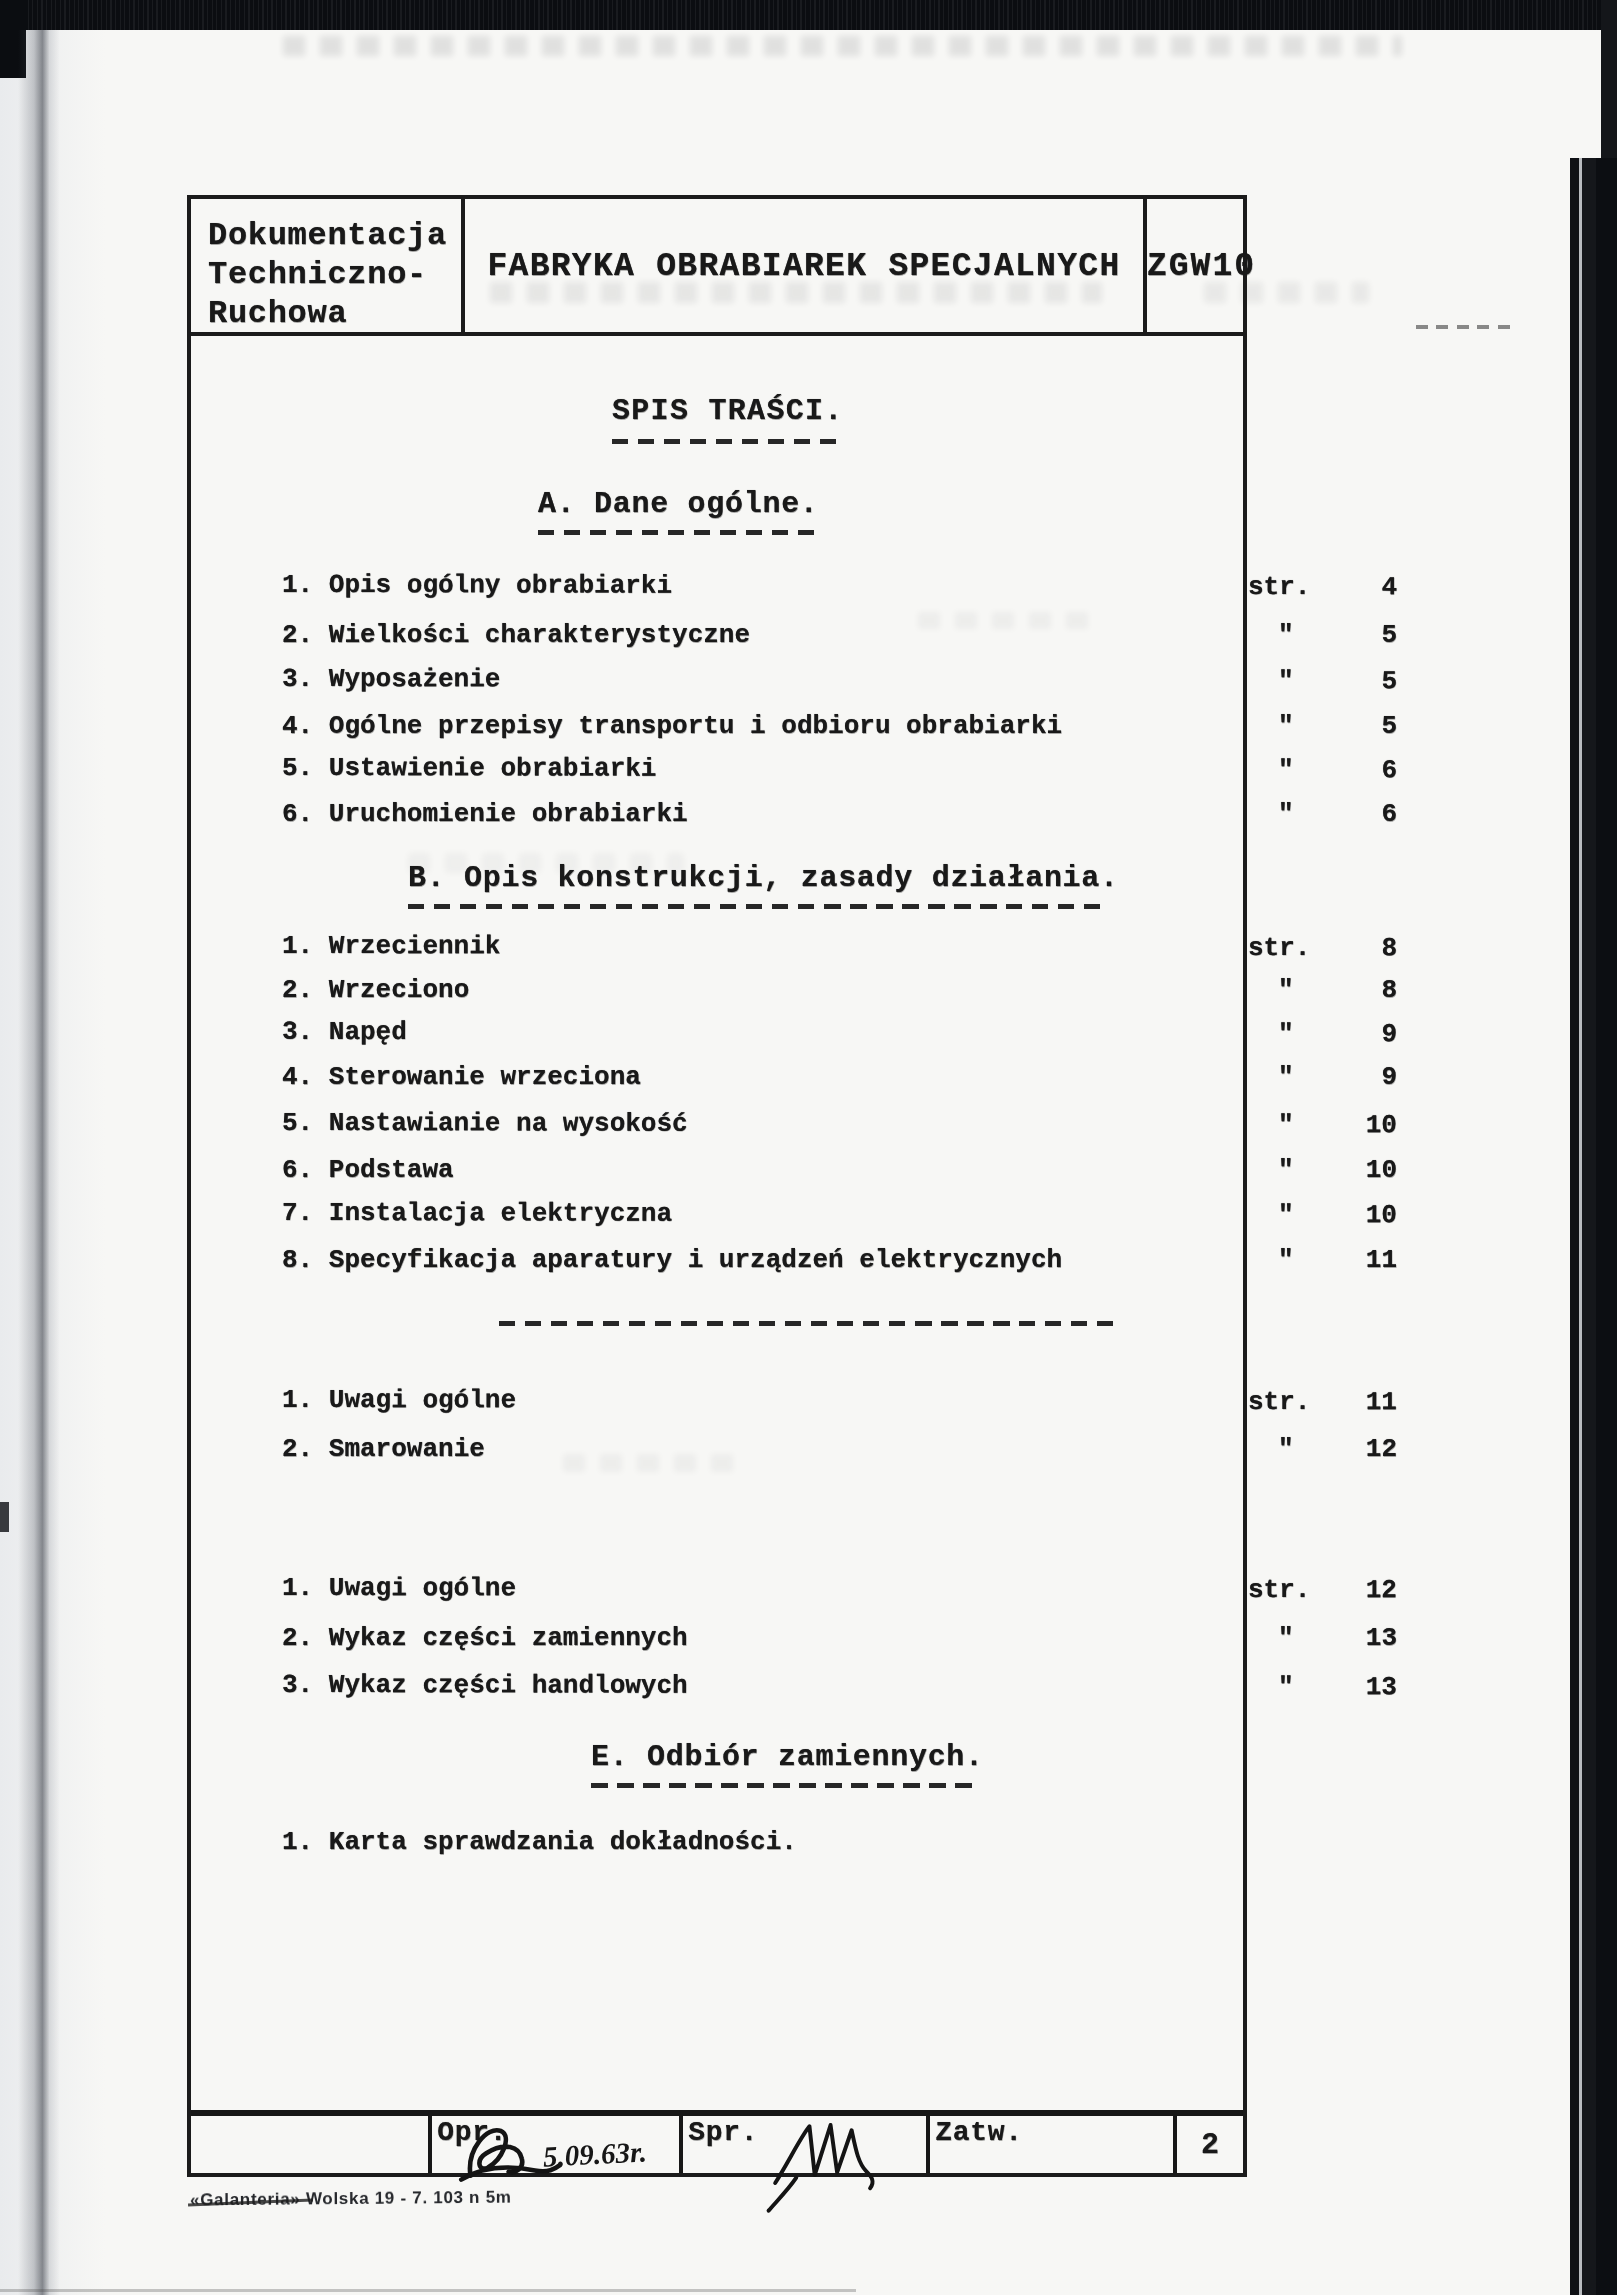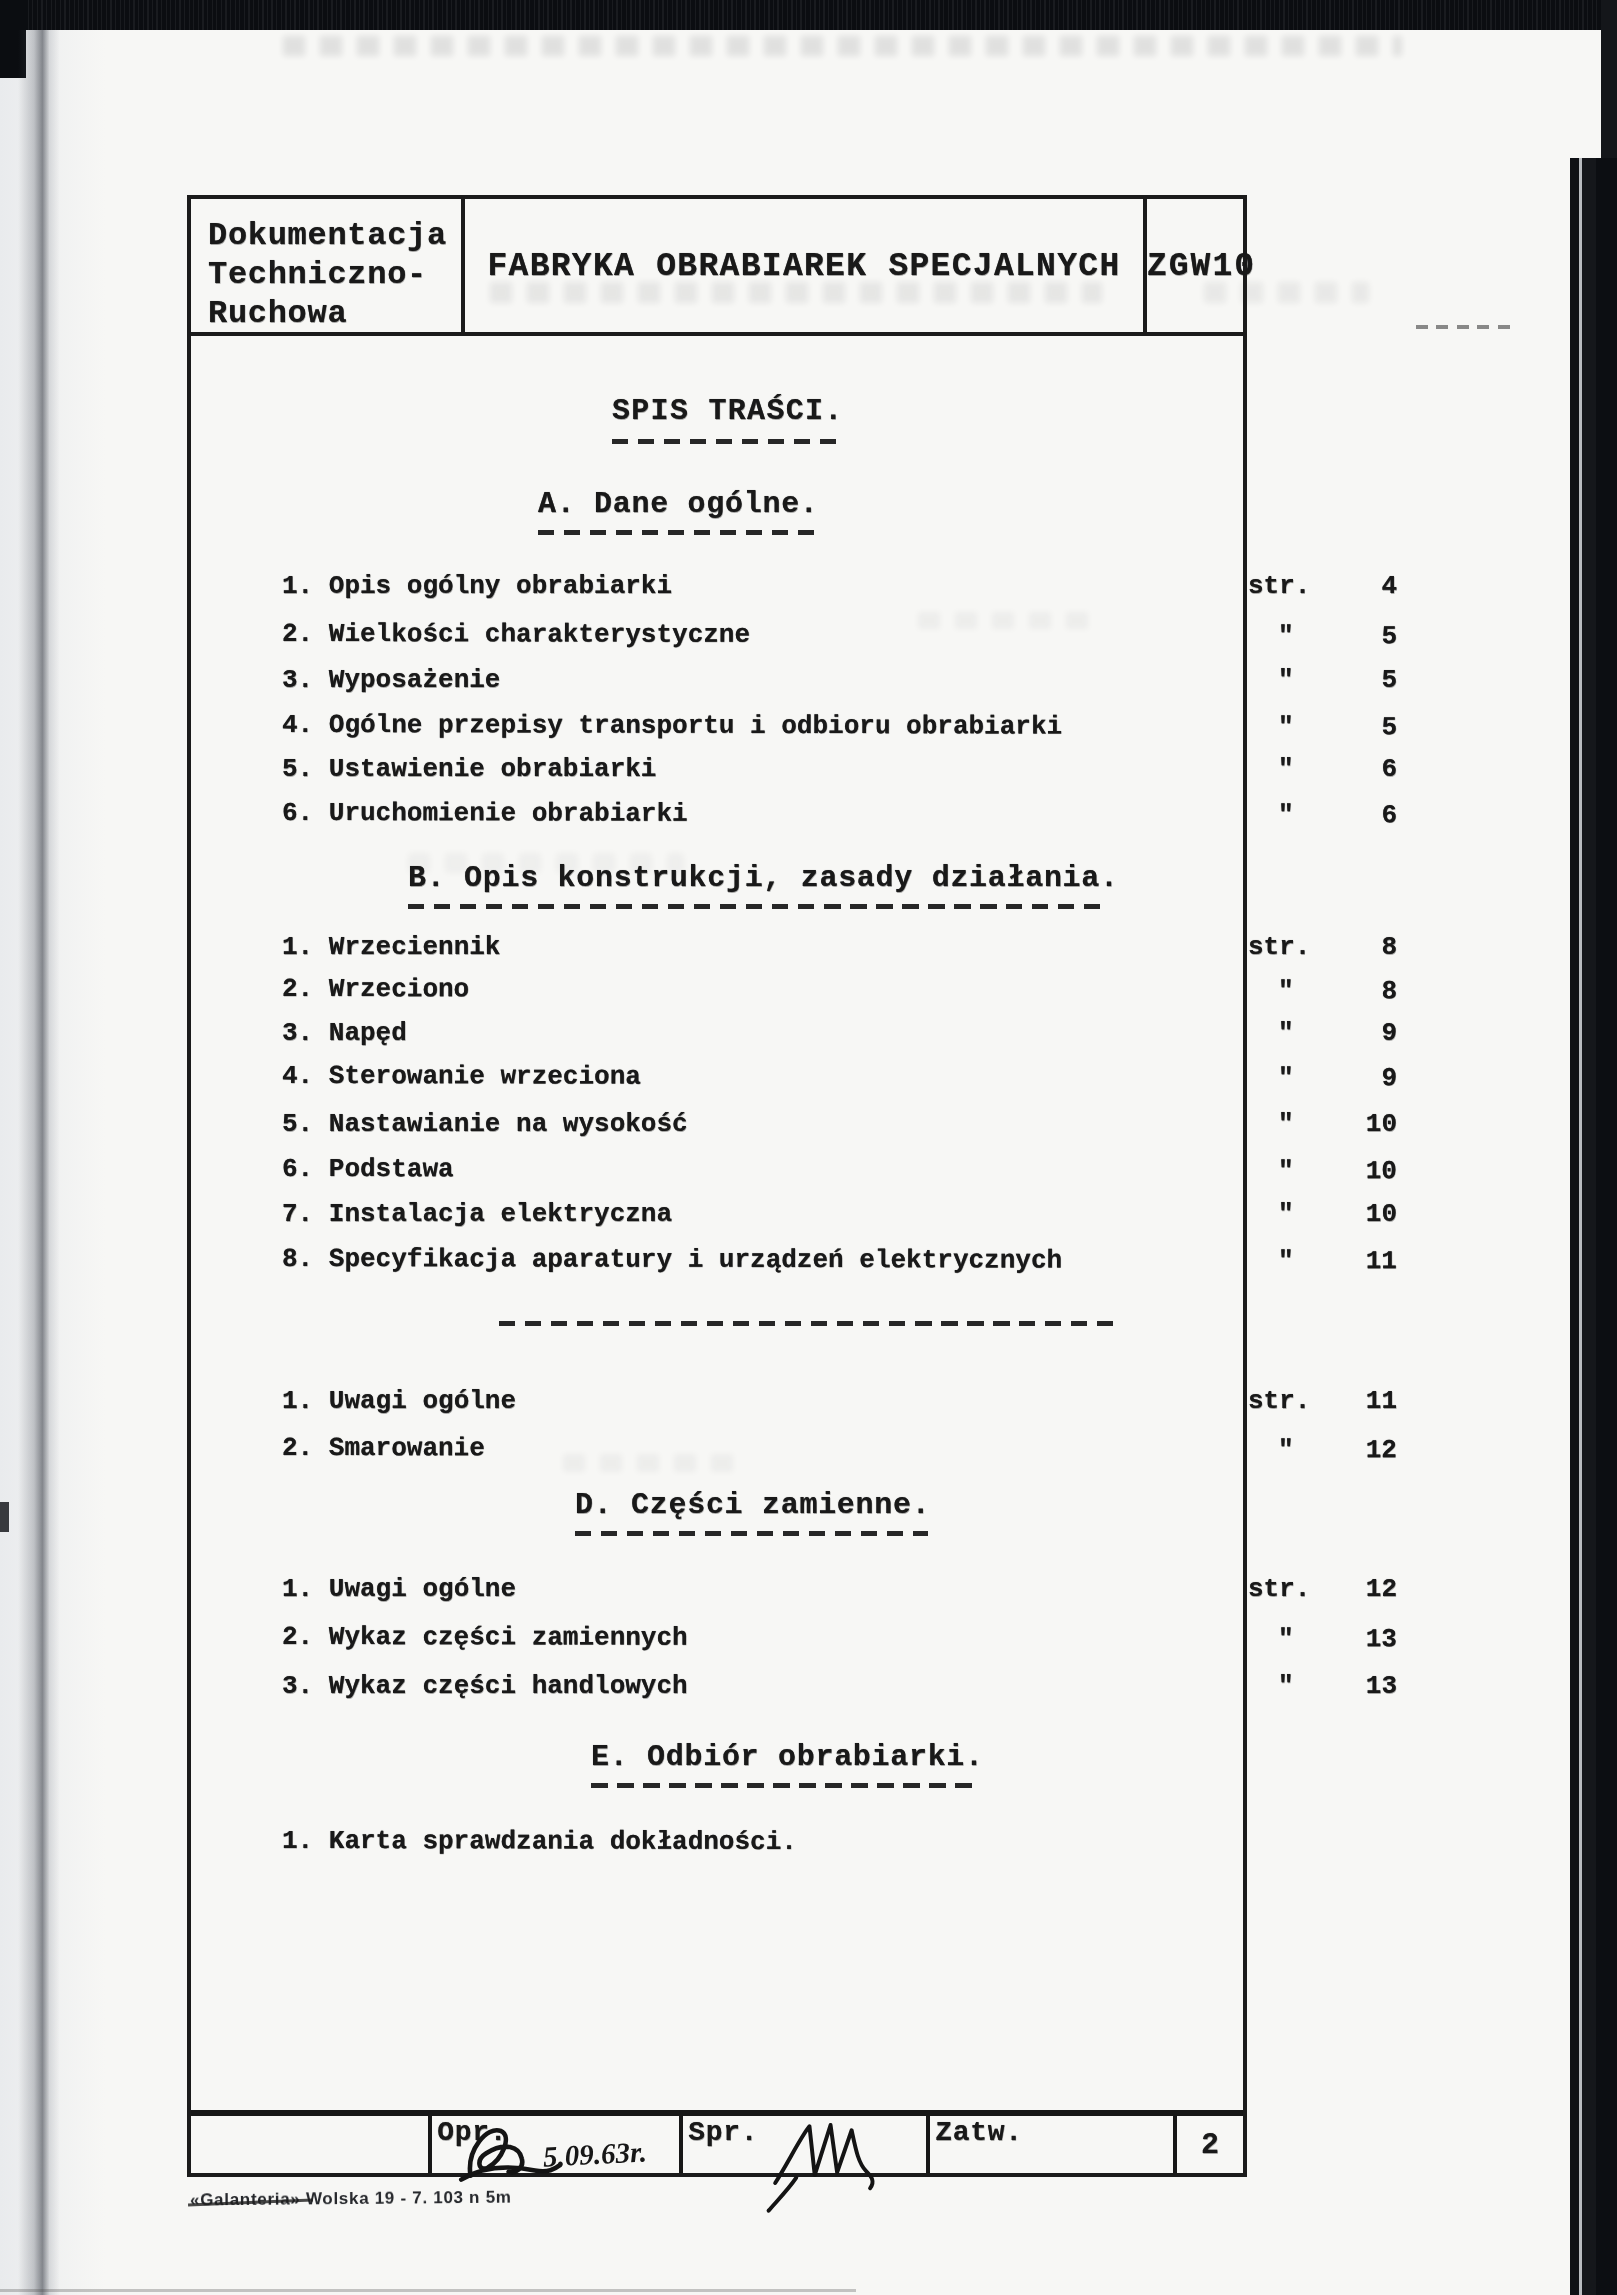--- a/index.html
+++ b/index.html
@@ -123,26 +123,22 @@
       <div class="sec-text tw">A. Dane ogólne.</div>
       <div class="dash" style="width:283px;"></div>
     </div>
     <div class="sec" style="left:217px;top:664px;">
       <div class="sec-text tw">B. Opis konstrukcji, zasady działania.</div>
       <div class="dash" style="width:695px;"></div>
     </div>
     <div class="sec" style="left:308px;top:1111px;">
       <div class="dash" style="width:623px;"></div>
     </div>
-    <div class="sec" style="left:384px;top:1291px;">
-      <div class="sec-text tw">D. Części zamienne.</div>
-      <div class="dash" style="width:353px;"></div>
-    </div>
     <div class="sec" style="left:400px;top:1543px;">
-      <div class="sec-text tw">E. Odbiór obrabiarki.</div>
+      <div class="sec-text tw">E. Odbiór zamiennych.</div>
       <div class="dash" style="width:388px;"></div>
     </div>
 
     <div class="row" style="top:372px;">
       <span class="t tw">1. Opis ogólny obrabiarki</span>
       <span class="r tw">str.</span>
       <span class="p tw">4</span>
     </div>
     <div class="row" style="top:421px;">
       <span class="t tw">2. Wielkości charakterystyczne</span>

